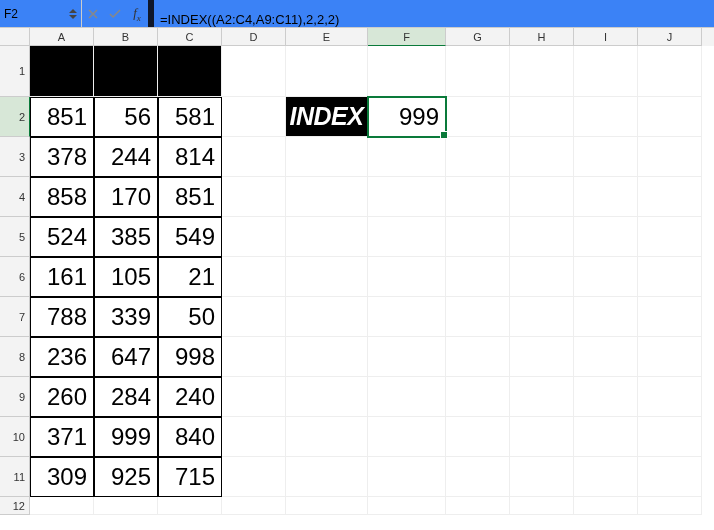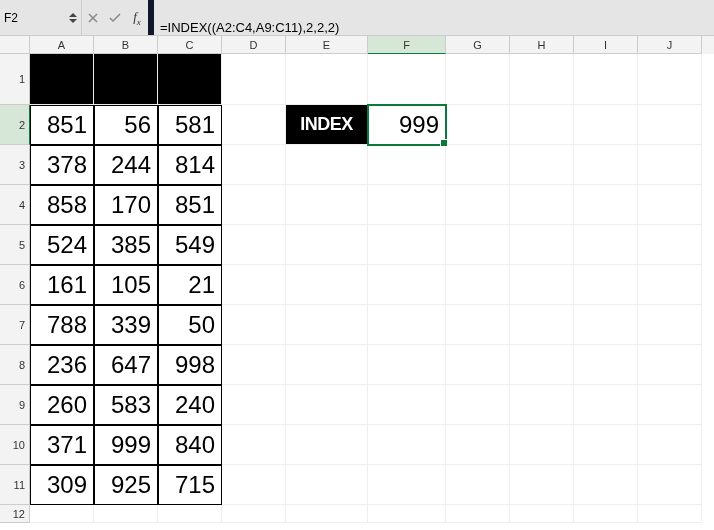--- a/index.html
+++ b/index.html
@@ -1,19 +1,19 @@
 <!DOCTYPE html>
 <html><head>
 <meta charset="utf-8">
 <style>
 * { box-sizing: border-box; margin: 0; padding: 0; }
 body { font-family: Arial, sans-serif; font-size: 12px; background: #fff; width: 714px; height: 530px; overflow: hidden; user-select: none; }
 
 
-.formula-bar { display: flex; align-items: center; height: 36px; border-bottom: 1px solid #ccc; background: #e5e5e5; }
+.formula-bar { display: flex; align-items: center; height: 28px; border-bottom: 1px solid #ccc; background: #3b82f6; }
 .name-box { width: 82px; display: flex; align-items: center; border-right: 1px solid #ccc; height: 100%; padding: 0 4px; }
 .name-box-text { flex: 1; font-size: 12px; font-family: Arial; }
 .name-box-step { display: flex; flex-direction: column; gap: 0; margin-left: 4px; }
 .name-box-step svg { display: block; }
 .fb-btn { width: 22px; display: flex; align-items: center; justify-content: center; height: 100%; color: #777; }
 .fb-btn.fx { font-style: italic; font-family: "Times New Roman", serif; font-size: 13px; color: #333; }
 .fb-btn.fx sub { font-size: 9px; font-style: italic; }
 .formula-input { flex: 1; padding: 0 6px; font-size: 13px; border-left: 6px solid #0f172a; height: 100%; display: flex; align-items: flex-end; }
 
 
@@ -40,21 +40,21 @@
 .center { justify-content: center; }
 .bold { font-weight: 700; }
 .active-cell { outline: 2px solid #0a7a3a; outline-offset: -1px; position: relative; z-index: 2; }
 .active-cell::after { content: ""; position: absolute; right: -3px; bottom: -3px; width: 6px; height: 6px; background: #0a7a3a; border: 1px solid #fff; }
 
 
 .r1 { height: 51px; }
 .rdata { height: 40px; }
 .rsmall { height: 18px; }
 
-.tall-label { font-size: 18px; letter-spacing: -0.5px; }
+.tall-label { font-size: 25px; letter-spacing: -0.5px; font-style: italic; }
 
 </style>
 </head>
 <body>
 
 <div class="formula-bar">
   <div class="name-box">
     <span class="name-box-text">F2</span>
     <span class="name-box-step">
       <svg width="8" height="6" viewBox="0 0 8 6">
@@ -199,21 +199,21 @@
         <div class="cell cE"></div>
         <div class="cell cF"></div>
         <div class="cell cG"></div>
         <div class="cell cH"></div>
         <div class="cell cI"></div>
         <div class="cell cJ"></div>
       </div>
       <div class="row rdata">
         <div class="row-h">9</div>
         <div class="cell cA thick-border">260</div>
-        <div class="cell cB thick-border">583</div>
+        <div class="cell cB thick-border">284</div>
         <div class="cell cC thick-border">240</div>
         <div class="cell cD"></div>
         <div class="cell cE"></div>
         <div class="cell cF"></div>
         <div class="cell cG"></div>
         <div class="cell cH"></div>
         <div class="cell cI"></div>
         <div class="cell cJ"></div>
       </div>
       <div class="row rdata">

